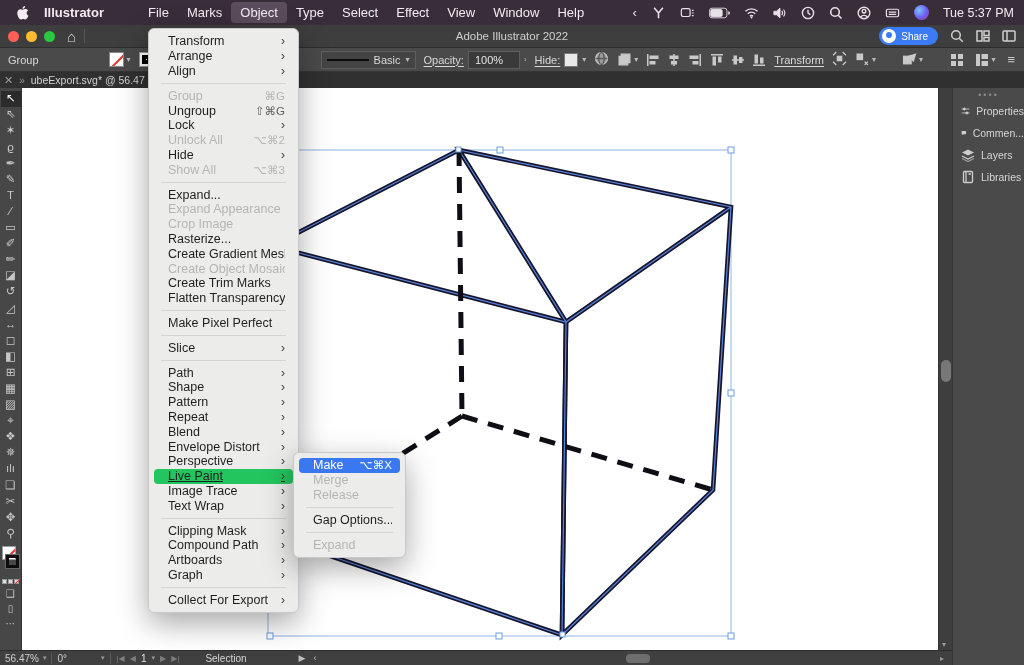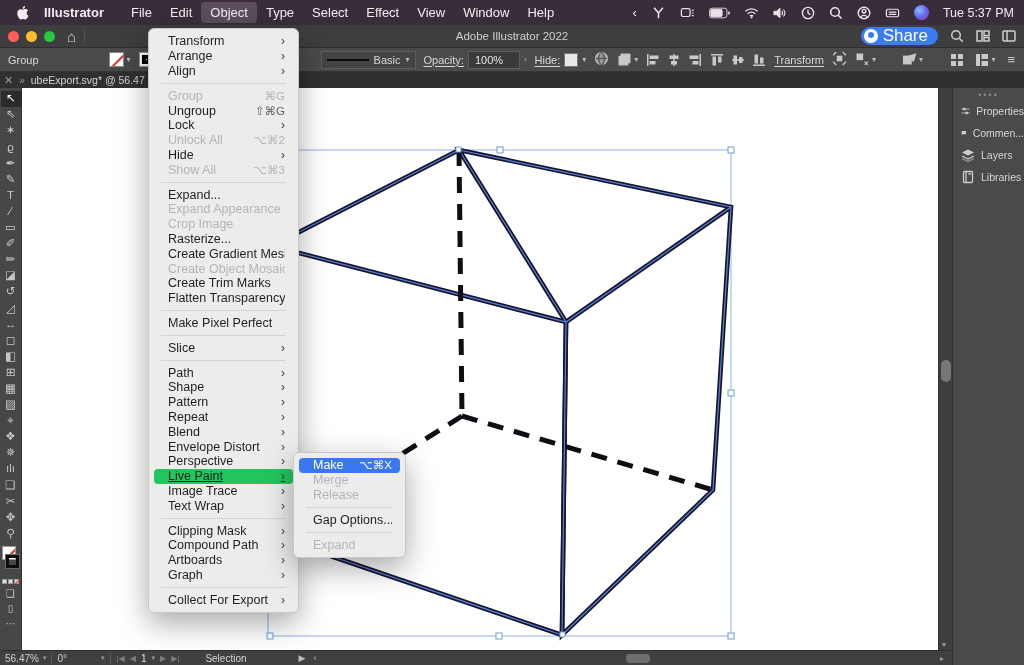--- a/index.html
+++ b/index.html
@@ -6,41 +6,41 @@
   html,body { width:1024px; height:665px; overflow:hidden; background:#222;
     font-family:"Liberation Sans","DejaVu Sans",sans-serif; }
   .app { position:absolute; top:0; left:0; width:1024px; height:665px; }
 
   
   .menubar { position:absolute; top:0; left:0; width:1024px; height:25px;
     background:#392d3a; display:flex; align-items:center; color:#f2ecf2;
     font-size:13px; padding:0 10px; z-index:30; }
   .apple-logo { width:16px; height:16px; margin:0 12px 0 6px; display:flex; align-items:center; }
   .apple-logo svg { width:13px; height:15px; fill:#f2ecf2; }
-  .mb-app { font-weight:bold; margin-right:18px; }
+  .mb-app { font-weight:bold; margin-right:35px; }
   .mb-menus { display:flex; align-items:center; height:25px; }
   .mb-item { padding:3px 9px; border-radius:4px; height:21px; line-height:15px; }
   .mb-item.active { background:#5b4d5c; }
   .mb-right { margin-left:auto; display:flex; align-items:center; gap:14px; }
   .mb-right svg { height:14px; fill:#e8e2e8; stroke:#e8e2e8; }
   .mb-clock { font-size:12.5px; }
   .siri-orb { width:15px; height:15px; border-radius:50%;
     background:radial-gradient(circle at 35% 35%, #7ec4f8, #6a5cf0 55%, #c2418f); }
 
   
   .titlebar { position:absolute; top:25px; left:0; width:1024px; height:23px;
     background:#3e3e3e; display:flex; align-items:center; padding:0 8px;
     border-bottom:1px solid #2e2e2e; }
   .traffic { display:flex; gap:7px; margin-right:12px; }
   .tl { width:11px; height:11px; border-radius:50%; }
   .home-icon { color:#d6d6d6; font-size:15px; margin-right:8px; }
   .tb-sep { width:1px; height:14px; background:#555; }
   .tb-title { position:absolute; left:0; right:0; text-align:center; color:#cfcfcf; font-size:11.5px; pointer-events:none; }
   .tb-right { margin-left:auto; display:flex; align-items:center; gap:12px; z-index:2; }
-  .share-btn { display:flex; align-items:center; gap:5px; color:#fff; font-size:17px;
+  .share-btn { display:flex; align-items:center; gap:5px; color:#fff; font-size:10px;
     border-radius:10px; padding:2px 10px 2px 3px; height:18px; }
   .share-avatar { width:14px; height:14px; border-radius:50%; background:#fff; position:relative; }
   .share-avatar::after { content:""; position:absolute; left:4px; top:3px; width:6px; height:6px;
     border-radius:50%; background:#3b7cf6; }
   .tb-right svg { width:14px; height:14px; stroke:#cfcfcf; fill:none; stroke-width:1.5; }
 
   
   .controlbar { position:absolute; top:48px; left:0; width:1024px; height:24px;
     background:#4a4a4a; border-bottom:1px solid #353535; display:flex; align-items:center;
     color:#d8d8d8; font-size:11px; padding:0 8px; gap:8px; }
@@ -148,21 +148,21 @@
 
   <div class="menubar">
     <span class="apple-logo">
       <svg viewBox="0 0 17 20">
           <path d="M11.8,1.2c-0.9,0.1-1.9,0.6-2.5,1.4C8.8,3.2,8.4,4.2,8.6,5.1c1,0,2-0.5,2.6-1.2C11.8,3.1,12,2.1,11.8,1.2z M12.2,5.4c-1.4,0-2.5,0.8-3.2,0.8C8.3,6.2,7.3,5.5,6.1,5.5c-1.5,0-3,0.9-3.8,2.3c-1.6,2.8-0.4,6.9,1.1,9.1c0.8,1.1,1.7,2.3,2.9,2.3c1.2,0,1.6-0.7,3-0.7c1.4,0,1.8,0.7,3,0.7c1.2,0,2-1.1,2.8-2.2c0.9-1.3,1.2-2.5,1.3-2.6c0,0-2.4-0.9-2.4-3.6c0-2.3,1.8-3.3,1.9-3.4C15,5.9,13.4,5.4,12.2,5.4z"></path>
         </svg>
     </span>
     <span class="mb-app">Illustrator</span>
     <div class="mb-menus">
         <div class="mb-item">File</div>
-        <div class="mb-item">Edit</div>
+        <div class="mb-item">Marks</div>
         <div class="mb-item active">Object</div>
         <div class="mb-item">Type</div>
         <div class="mb-item">Select</div>
         <div class="mb-item">Effect</div>
         <div class="mb-item">View</div>
         <div class="mb-item">Window</div>
         <div class="mb-item">Help</div>
       </div>
     <div class="mb-right">
       <span style="font-size:13px;color:#e8e2e8;">‹</span>

